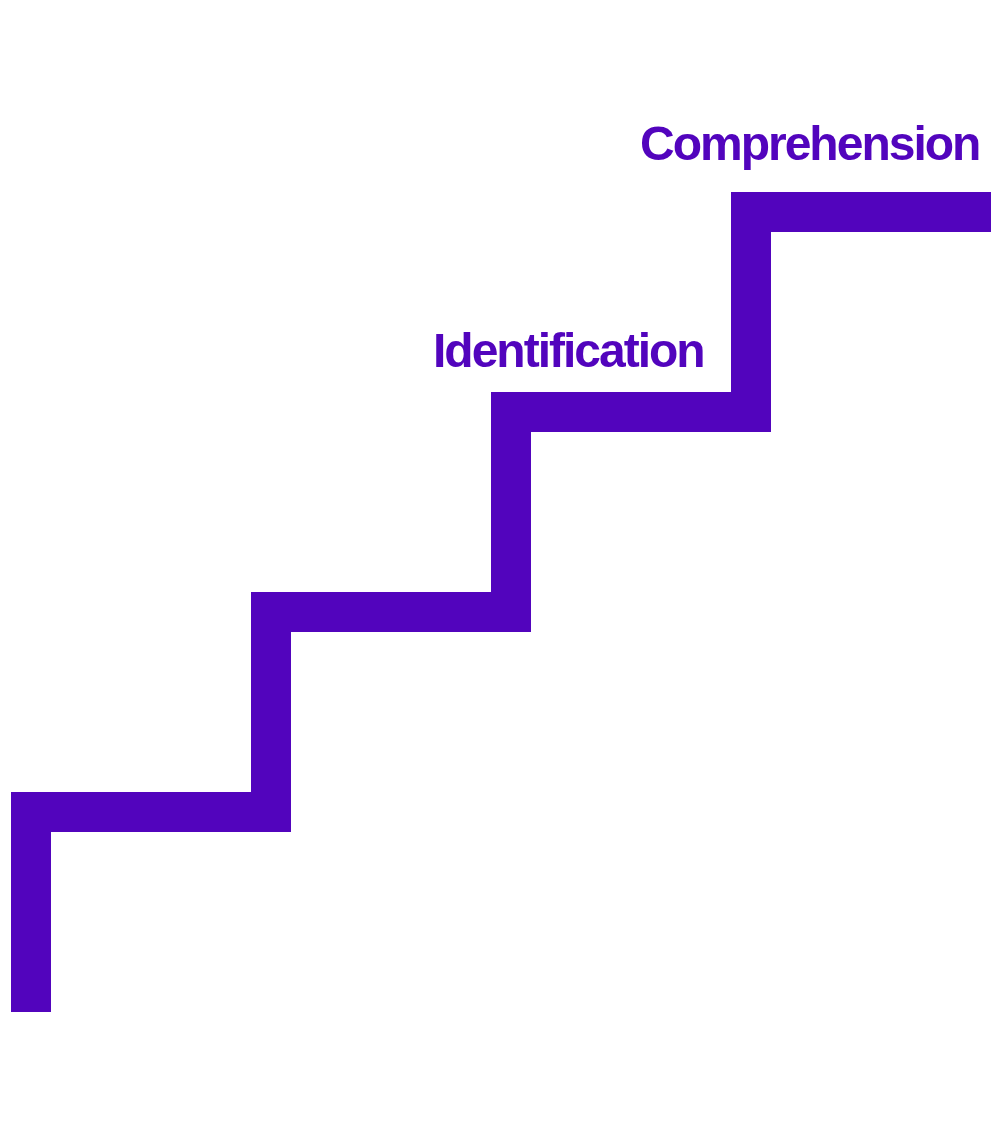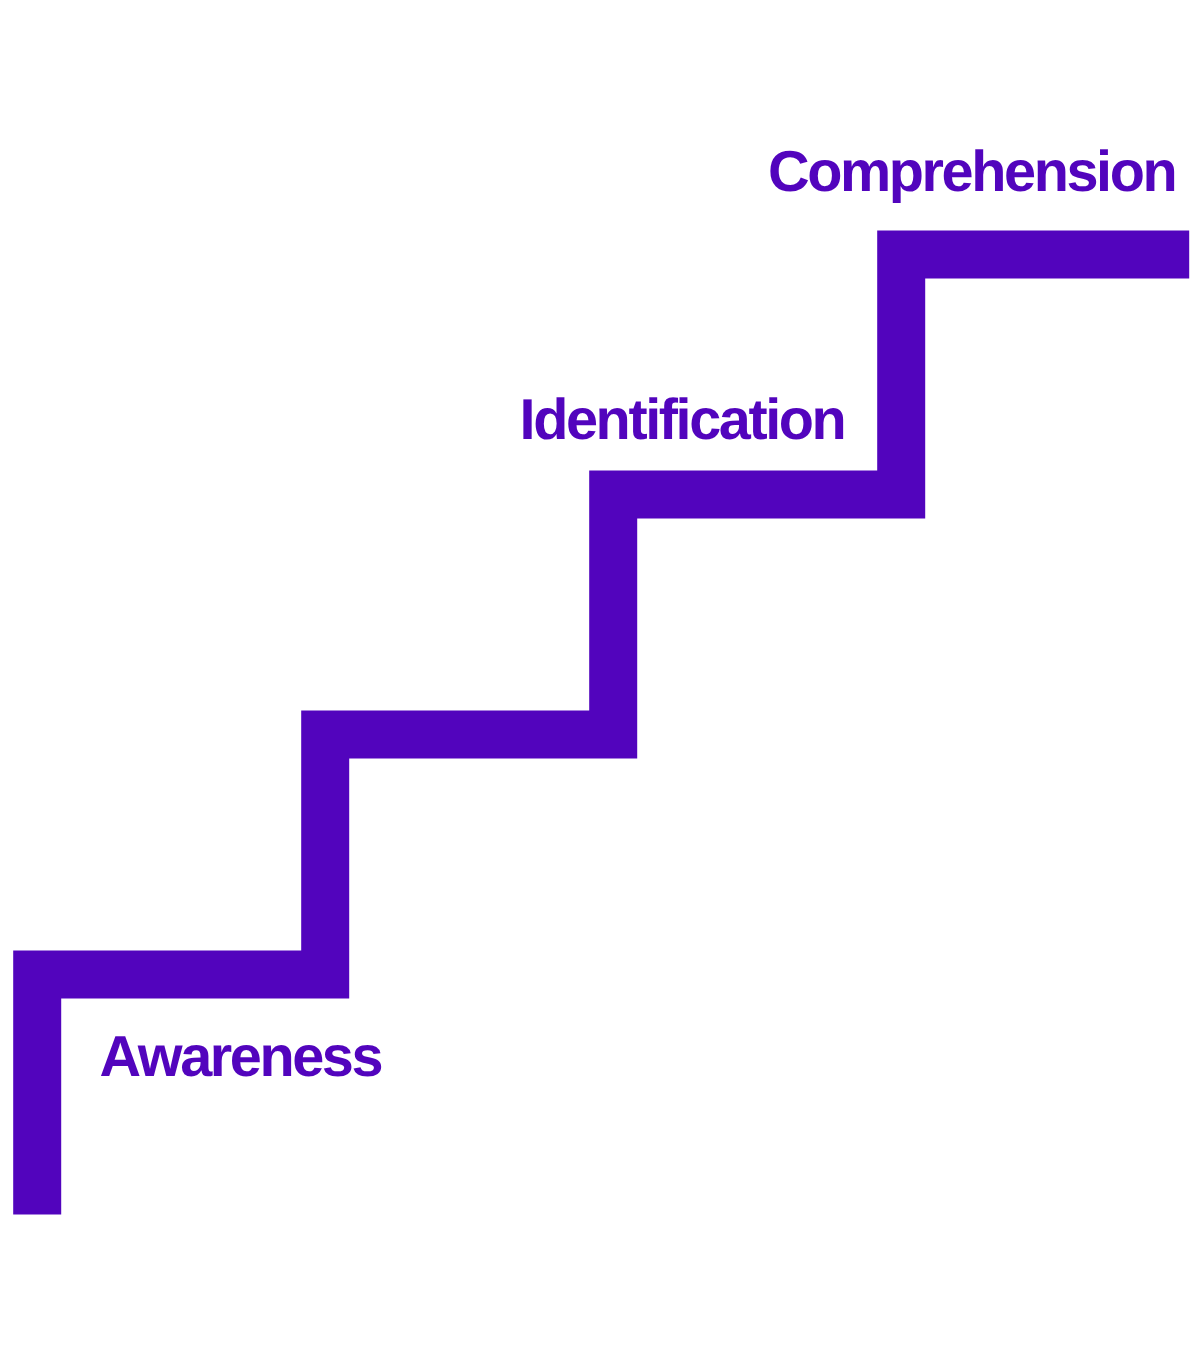--- a/index.html
+++ b/index.html
@@ -39,20 +39,19 @@
 </style>
 </head>
 <body>
 
 <div class="canvas">
 
   <svg class="stair-svg" viewBox="0 0 1000 1125" xmlns="http://www.w3.org/2000/svg" aria-hidden="true">
     <polyline points="31,1012 31,812 271,812 271,612 511,612 511,412 751,412 751,212 991,212" fill="none" stroke-width="40" stroke-linejoin="miter" stroke-linecap="butt" stroke="#5204BD"></polyline>
   </svg>
 
-  <div class="step-label label-awareness">Awareness</div>
 
 
   <div class="step-label label-comprehension">Comprehension</div>
 
   <div class="step-label label-identification">Identification</div>
 
 </div>
 
 </body></html>

